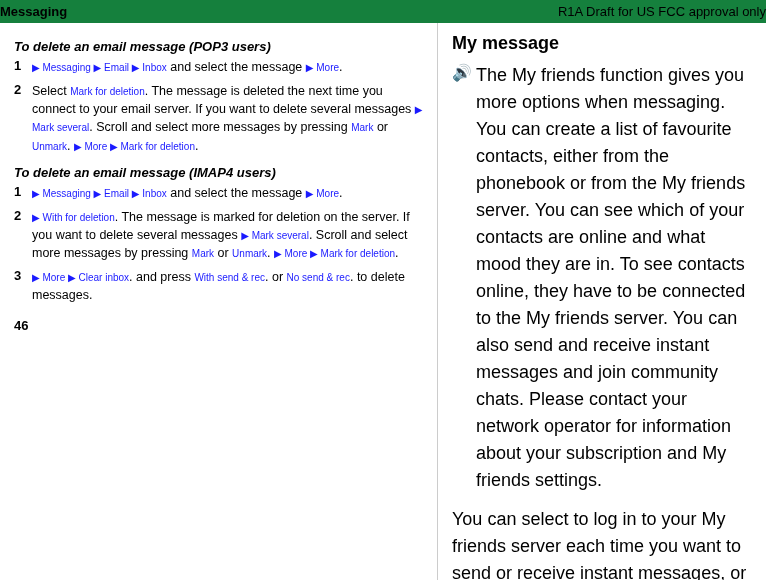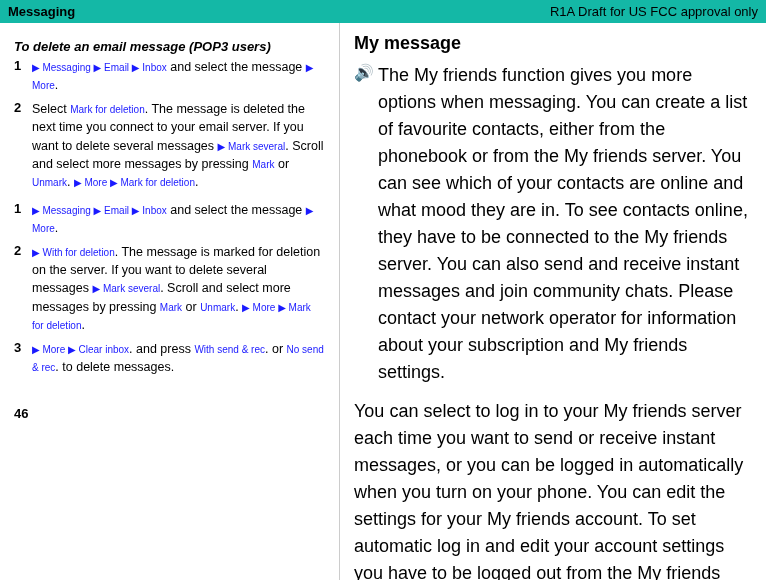--- a/index.html
+++ b/index.html
@@ -9,42 +9,42 @@
       font-family: Arial, Helvetica, sans-serif;
       font-size: 13px;
       background: #fff;
       color: #000;
       overflow: hidden;
     }
     .header {
       display: flex;
       justify-content: space-between;
       align-items: center;
-      padding: 4px 8px;
-      background: #14b8a6;
+      padding: 4px 0;
+      background: #15803d;
       border-bottom: none;
     }
     .header-left {
       font-size: 13px;
       font-weight: bold;
       color: #000;
     }
     .header-right {
       font-size: 13px;
       color: #000;
     }
     .header-right span {
       font-weight: normal;
     }
     .content {
       display: flex;
       height: calc(585px - 28px);
     }
     .left-col {
-      width: 340px;
+      width: 438px;
       padding: 8px 14px 8px 14px;
       border-right: 1px solid #ccc;
       overflow-y: auto;
     }
     .right-col {
       flex: 1;
       padding: 8px 14px 8px 14px;
       overflow-y: auto;
     }
     .section-title {
@@ -138,20 +138,21 @@
 
       <div class="step">
         <span class="step-num">2</span>
         <span class="step-text">
           Select <span class="nav">Mark for deletion</span>. The message is deleted the next time you connect to your email server. If you want to delete several messages <span class="nav">▶ Mark several</span>. Scroll and select more messages by pressing <span class="nav">Mark</span> or <span class="nav">Unmark</span>. <span class="nav">▶ More ▶ Mark for deletion</span>.
         </span>
       </div>
     </div>
 
     <div style="margin-top:10px;">
+      <div class="section-title">To delete an email message (IMAP4 users)</div>
 
       <div class="step">
         <span class="step-num">1</span>
         <span class="step-text">
           <span class="nav">▶ Messaging ▶ Email ▶ Inbox</span> and select the message <span class="nav">▶ More</span>.
         </span>
       </div>
 
       <div class="step">
         <span class="step-num">2</span>
@@ -161,21 +162,21 @@
       </div>
 
       <div class="step">
         <span class="step-num">3</span>
         <span class="step-text">
           <span class="nav">▶ More ▶ Clear inbox</span>. and press <span class="nav">With send &amp; rec</span>. or <span class="nav">No send &amp; rec</span>. to delete messages.
         </span>
       </div>
     </div>
 
-    <div style="font-weight:bold;font-size:13px;margin-top:30px;">46</div>
+    <div style="font-weight:bold;font-size:13px;margin-top:14px;">46</div>
   </div>
 
   <div class="right-col">
     <h2>My message</h2>
 
     <div class="info-row">
       <span class="info-icon">🔊</span>
       <p>The My friends function gives you more options when messaging. You can create a list of favourite contacts, either from the phonebook or from the My friends server. You can see which of your contacts are online and what mood they are in. To see contacts online, they have to be connected to the My friends server. You can also send and receive instant messages and join community chats. Please contact your network operator for information about your subscription and My friends settings.</p>
     </div>
 

